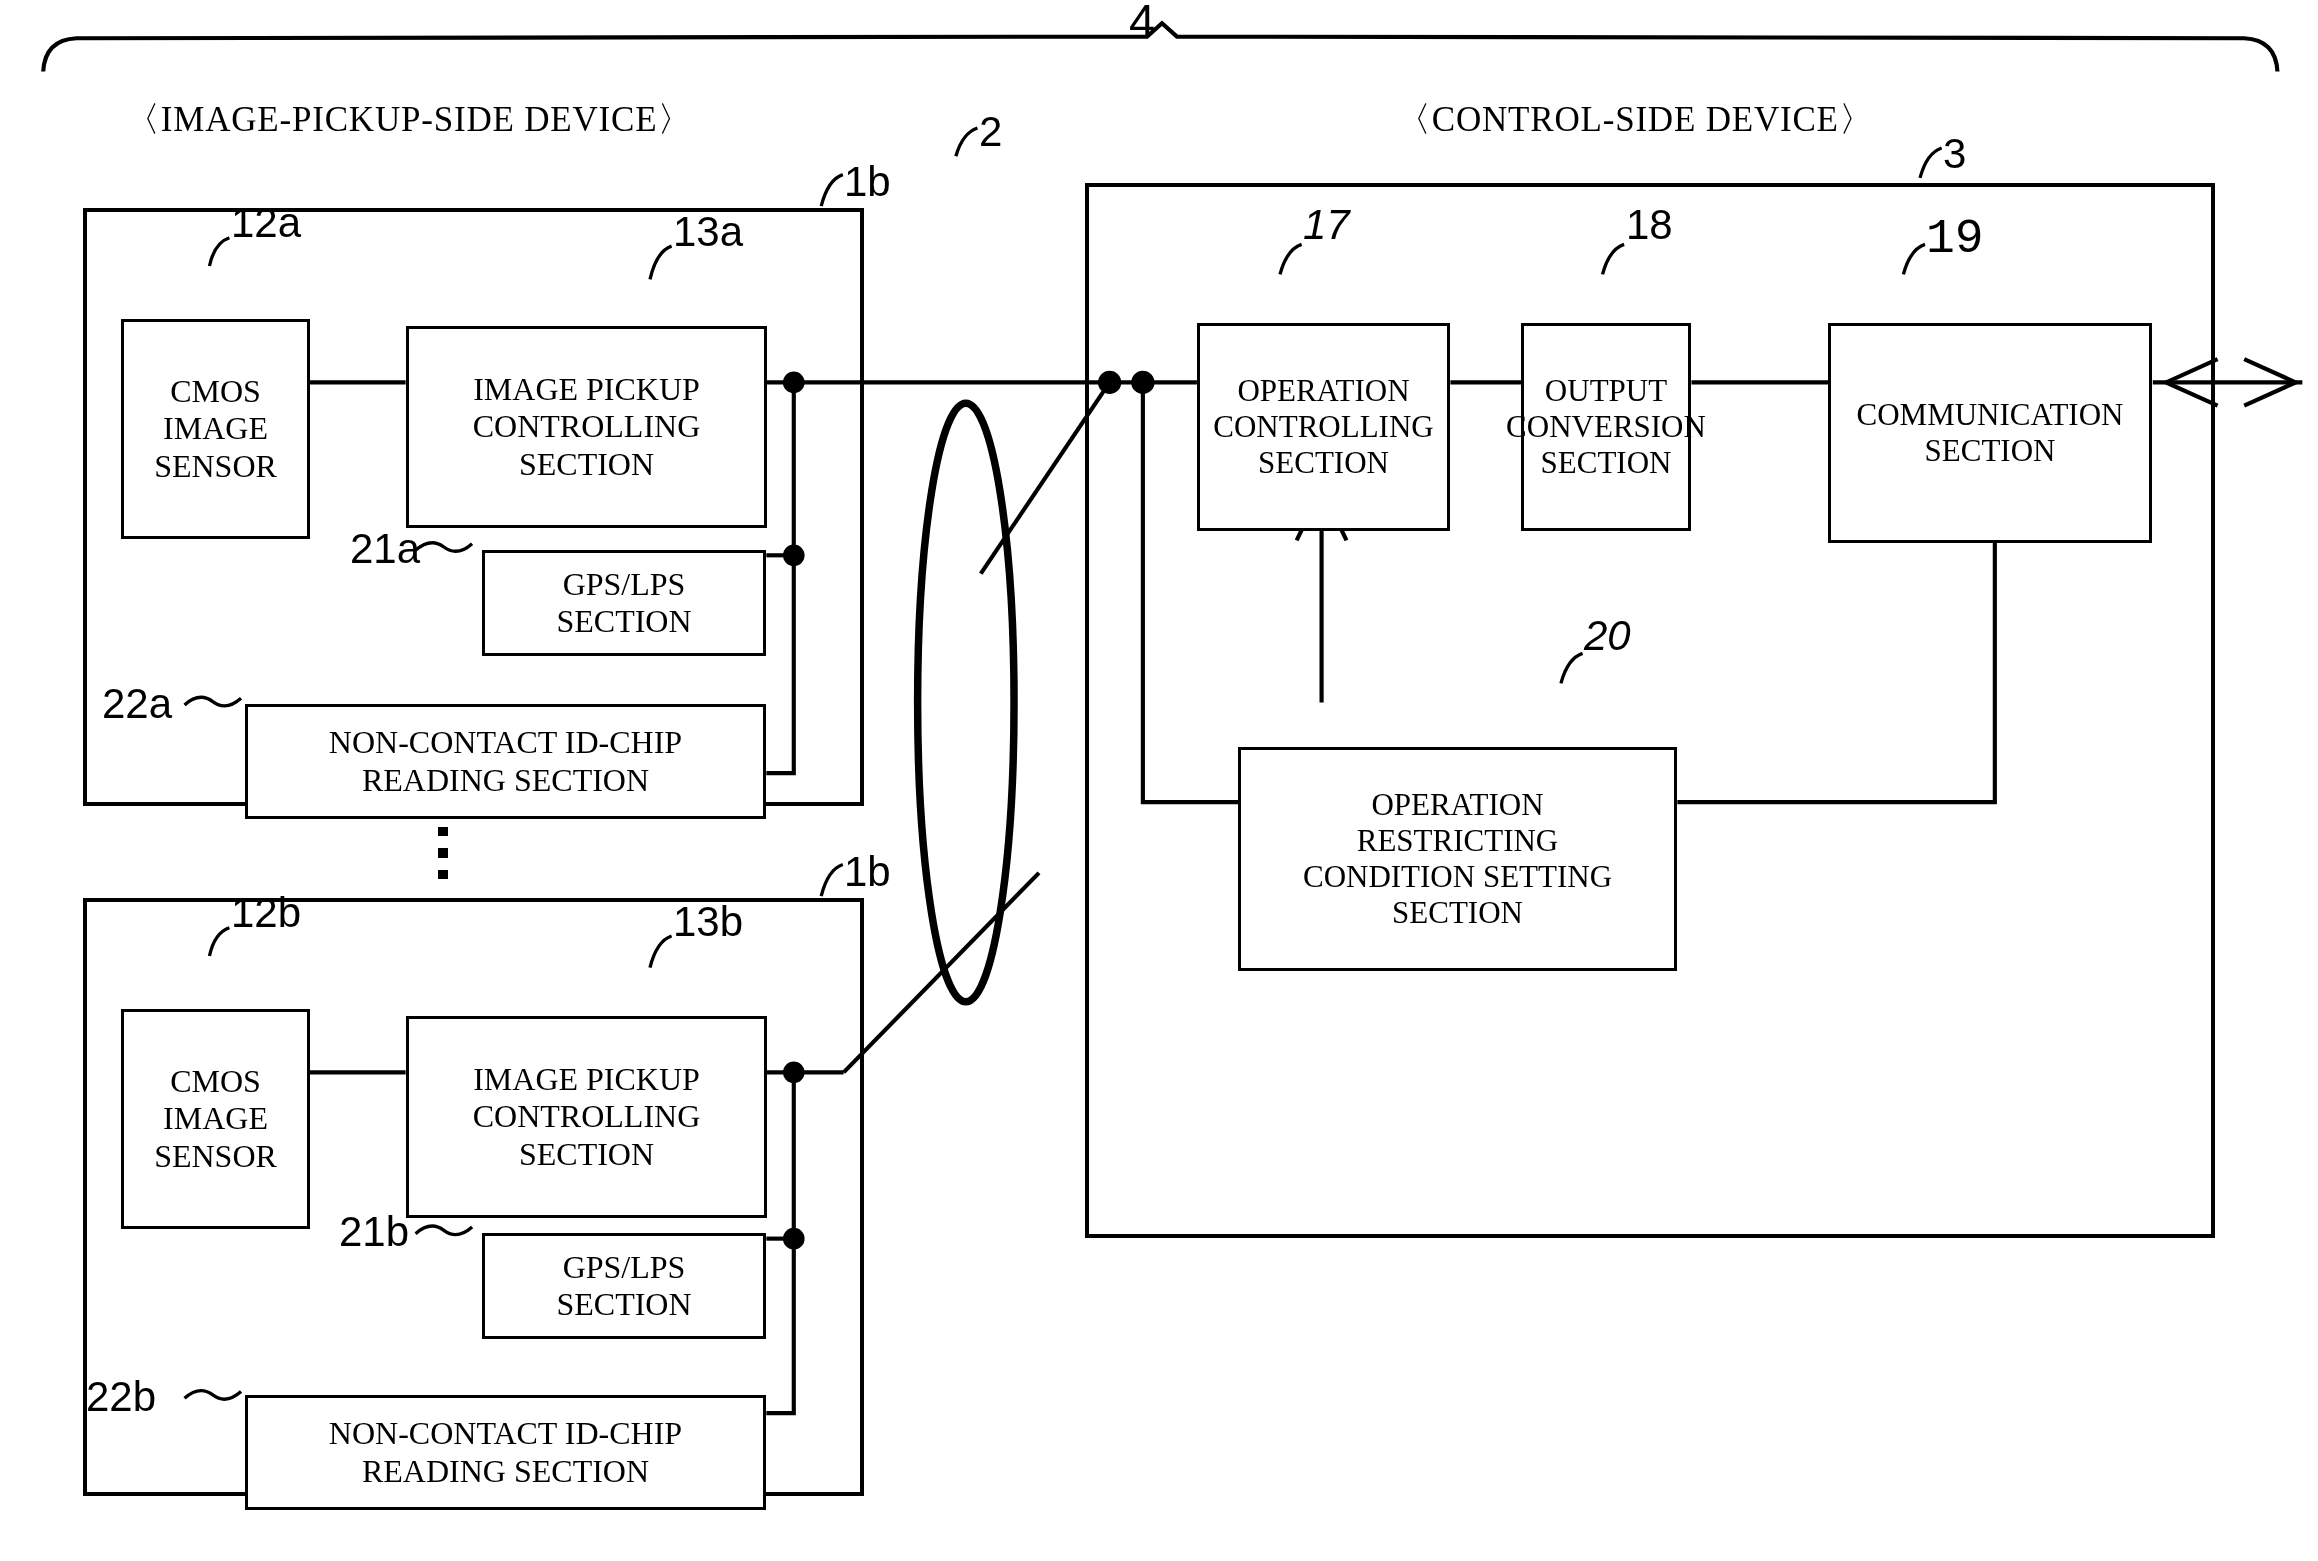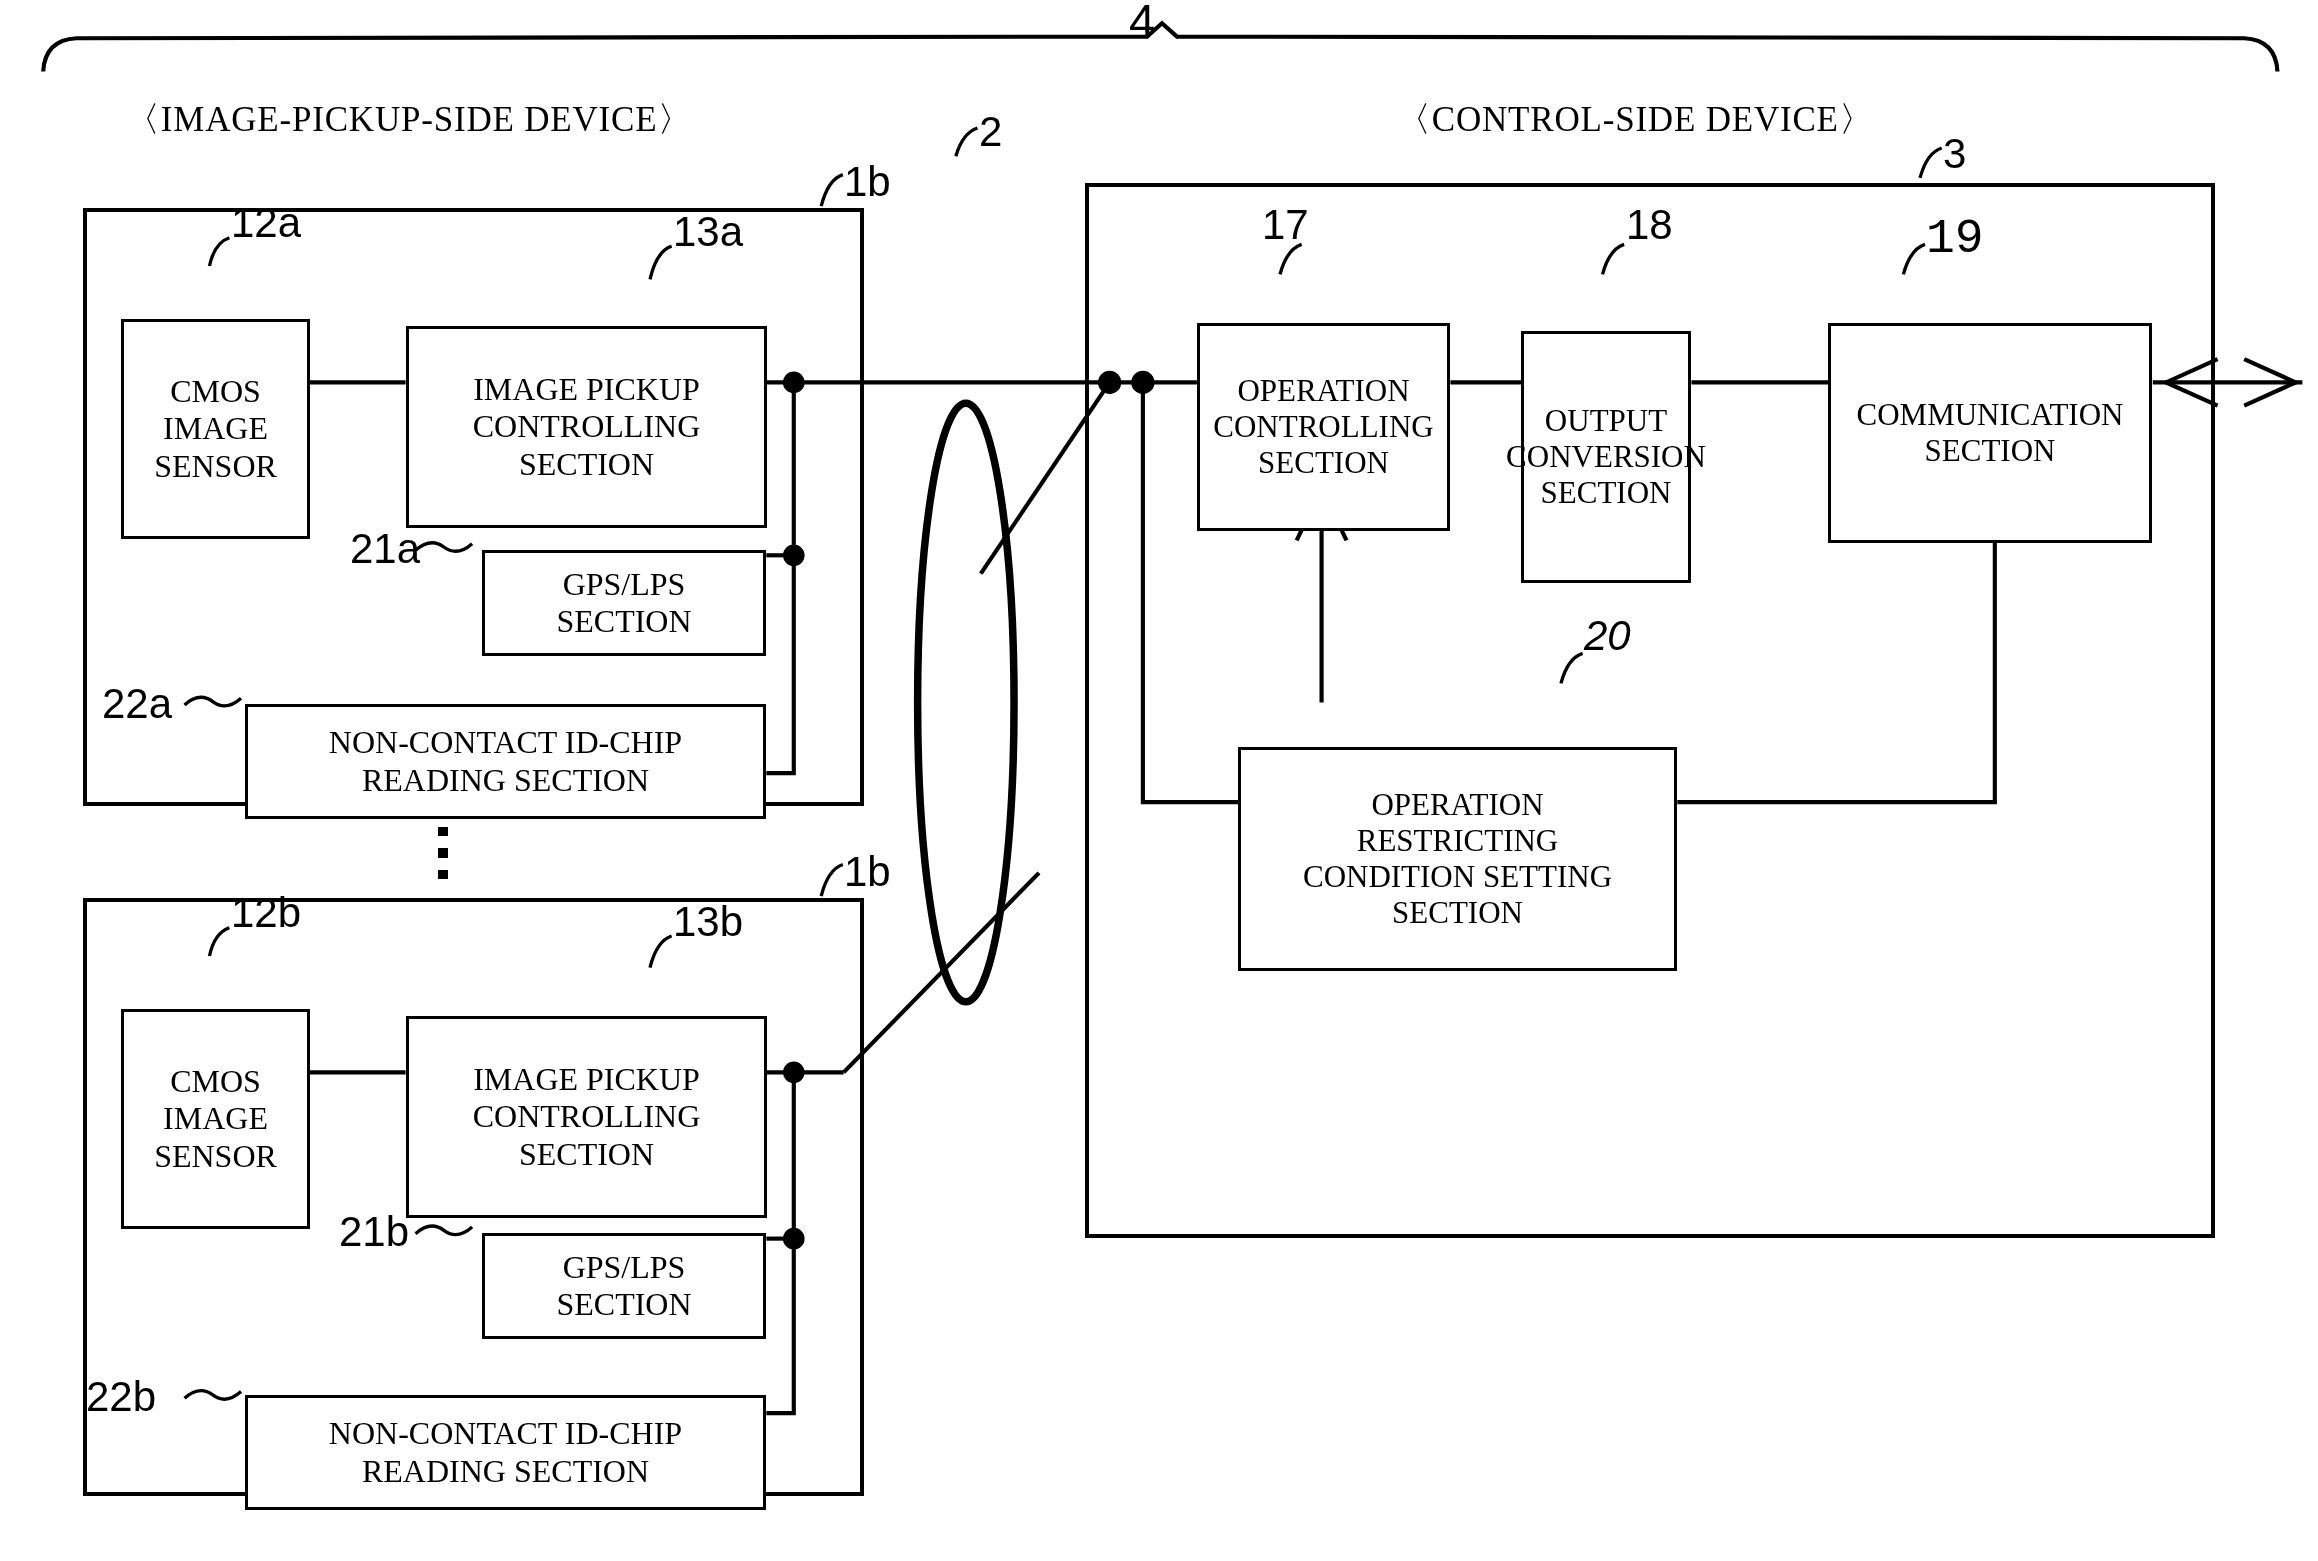--- a/index.html
+++ b/index.html
@@ -153,23 +153,23 @@
   <div class="ref" style="left:979px;top:108px;font-size:42px;">2</div>
 
   <div class="outer" style="left:1085px;top:183px;width:1130px;height:1055px;"></div>
   <div class="ref" style="left:1943px;top:130px;font-size:42px;">3</div>
 
   <div class="blk" style="left:1197px;top:278px;width:253px;height:208px;font-size:31px;white-space:pre-line;">
     <span>OPERATION
 CONTROLLING
 SECTION</span>
   </div>
-  <div class="ref" style="left:1262px;top:201px;font-size:42px;">17</div>
+  <div class="ref" style="left:1303px;top:201px;font-size:42px;font-style:italic;">17</div>
 
-  <div class="blk" style="left:1521px;top:286px;width:170px;height:252px;font-size:31px;white-space:pre-line;">
+  <div class="blk" style="left:1521px;top:278px;width:170px;height:208px;font-size:31px;white-space:pre-line;">
     <span>OUTPUT
 CONVERSION
 SECTION</span>
   </div>
   <div class="ref" style="left:1626px;top:201px;font-size:42px;">18</div>
 
   <div class="blk" style="left:1828px;top:278px;width:324px;height:220px;font-size:31px;white-space:pre-line;">
     <span>COMMUNICATION
 SECTION</span>
   </div>

